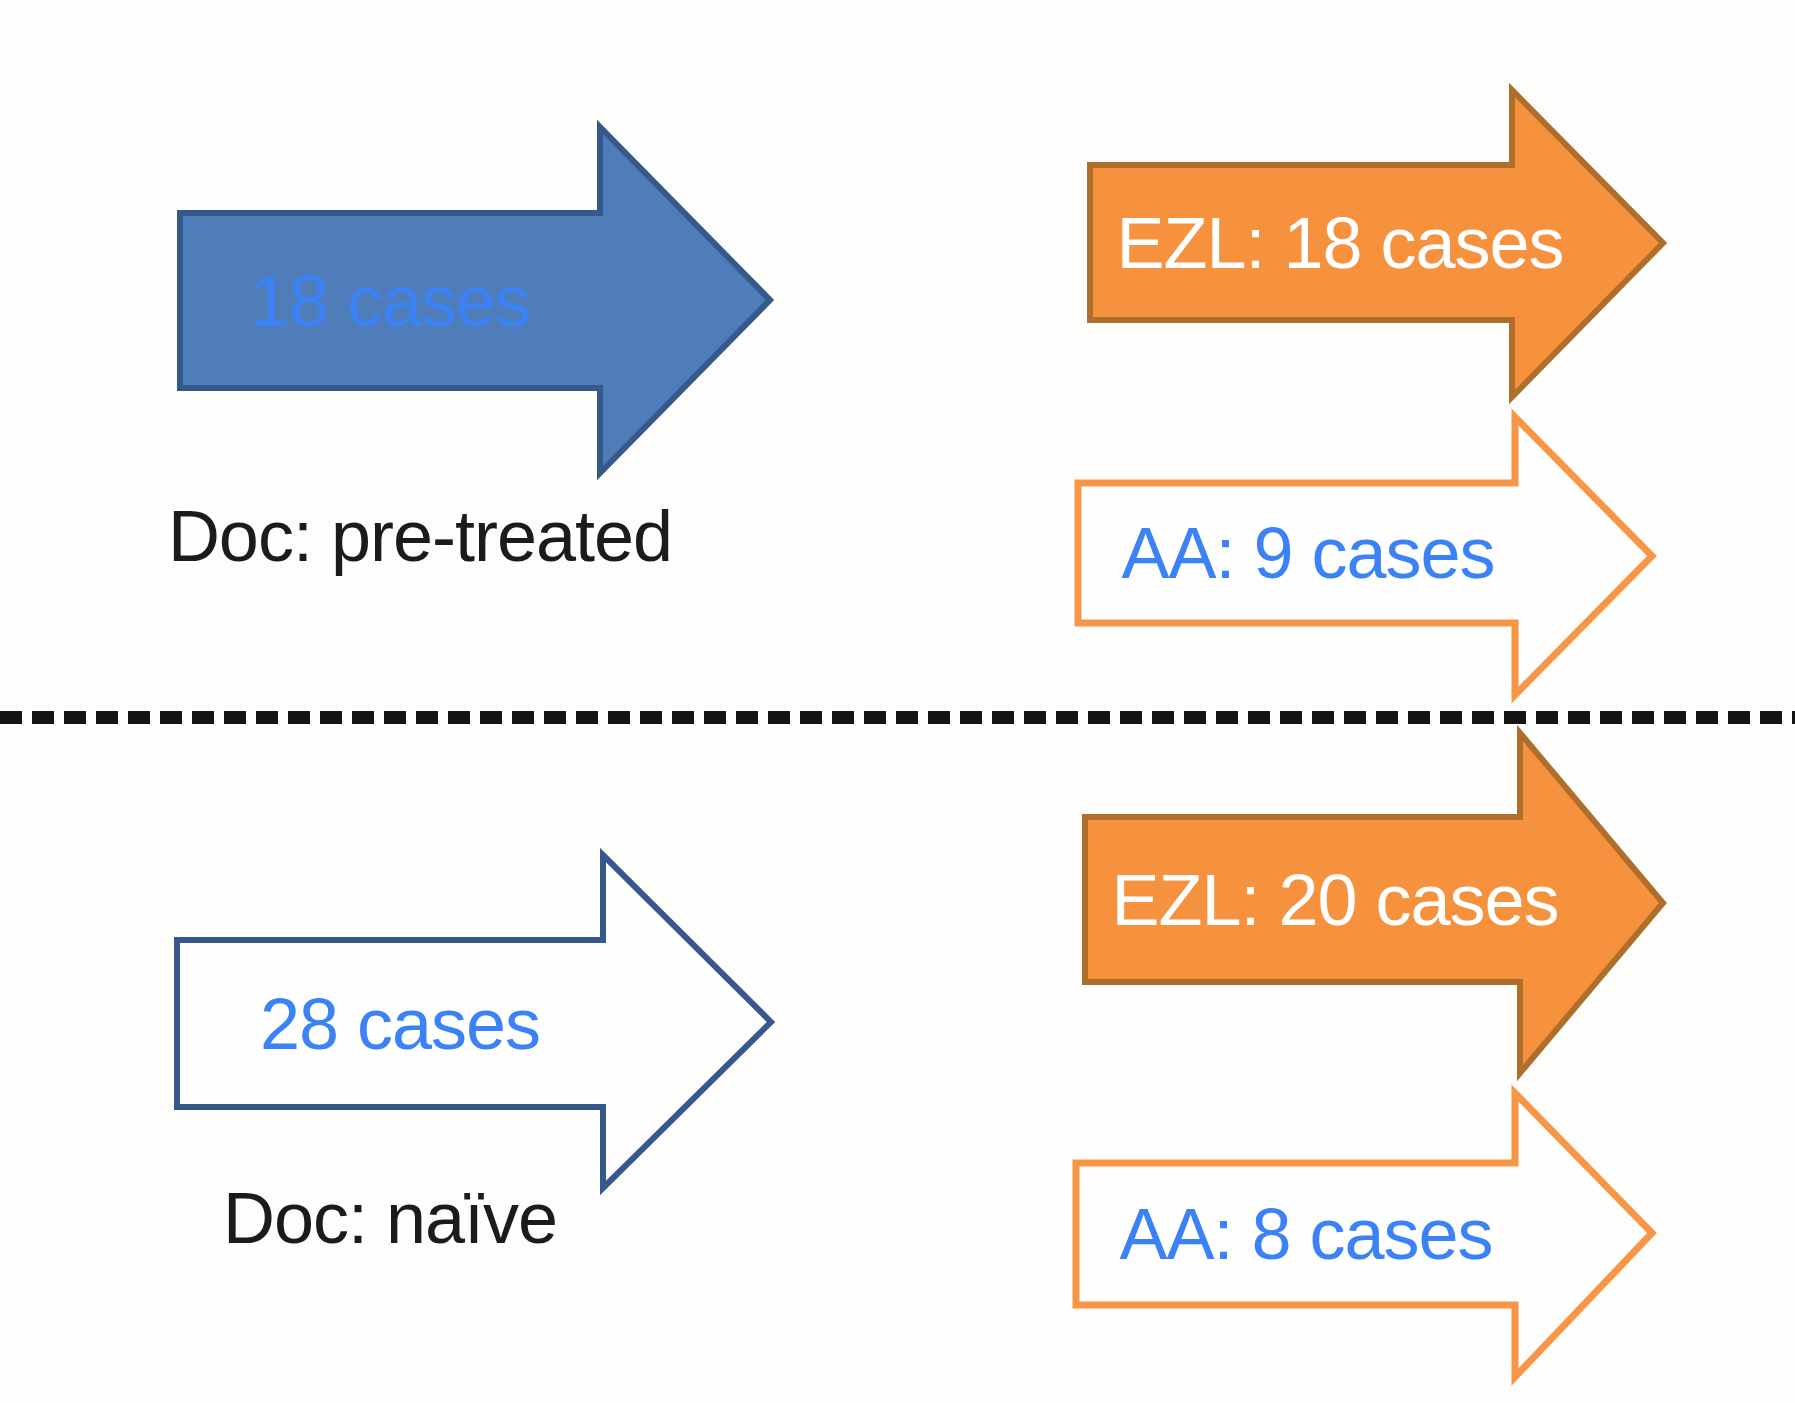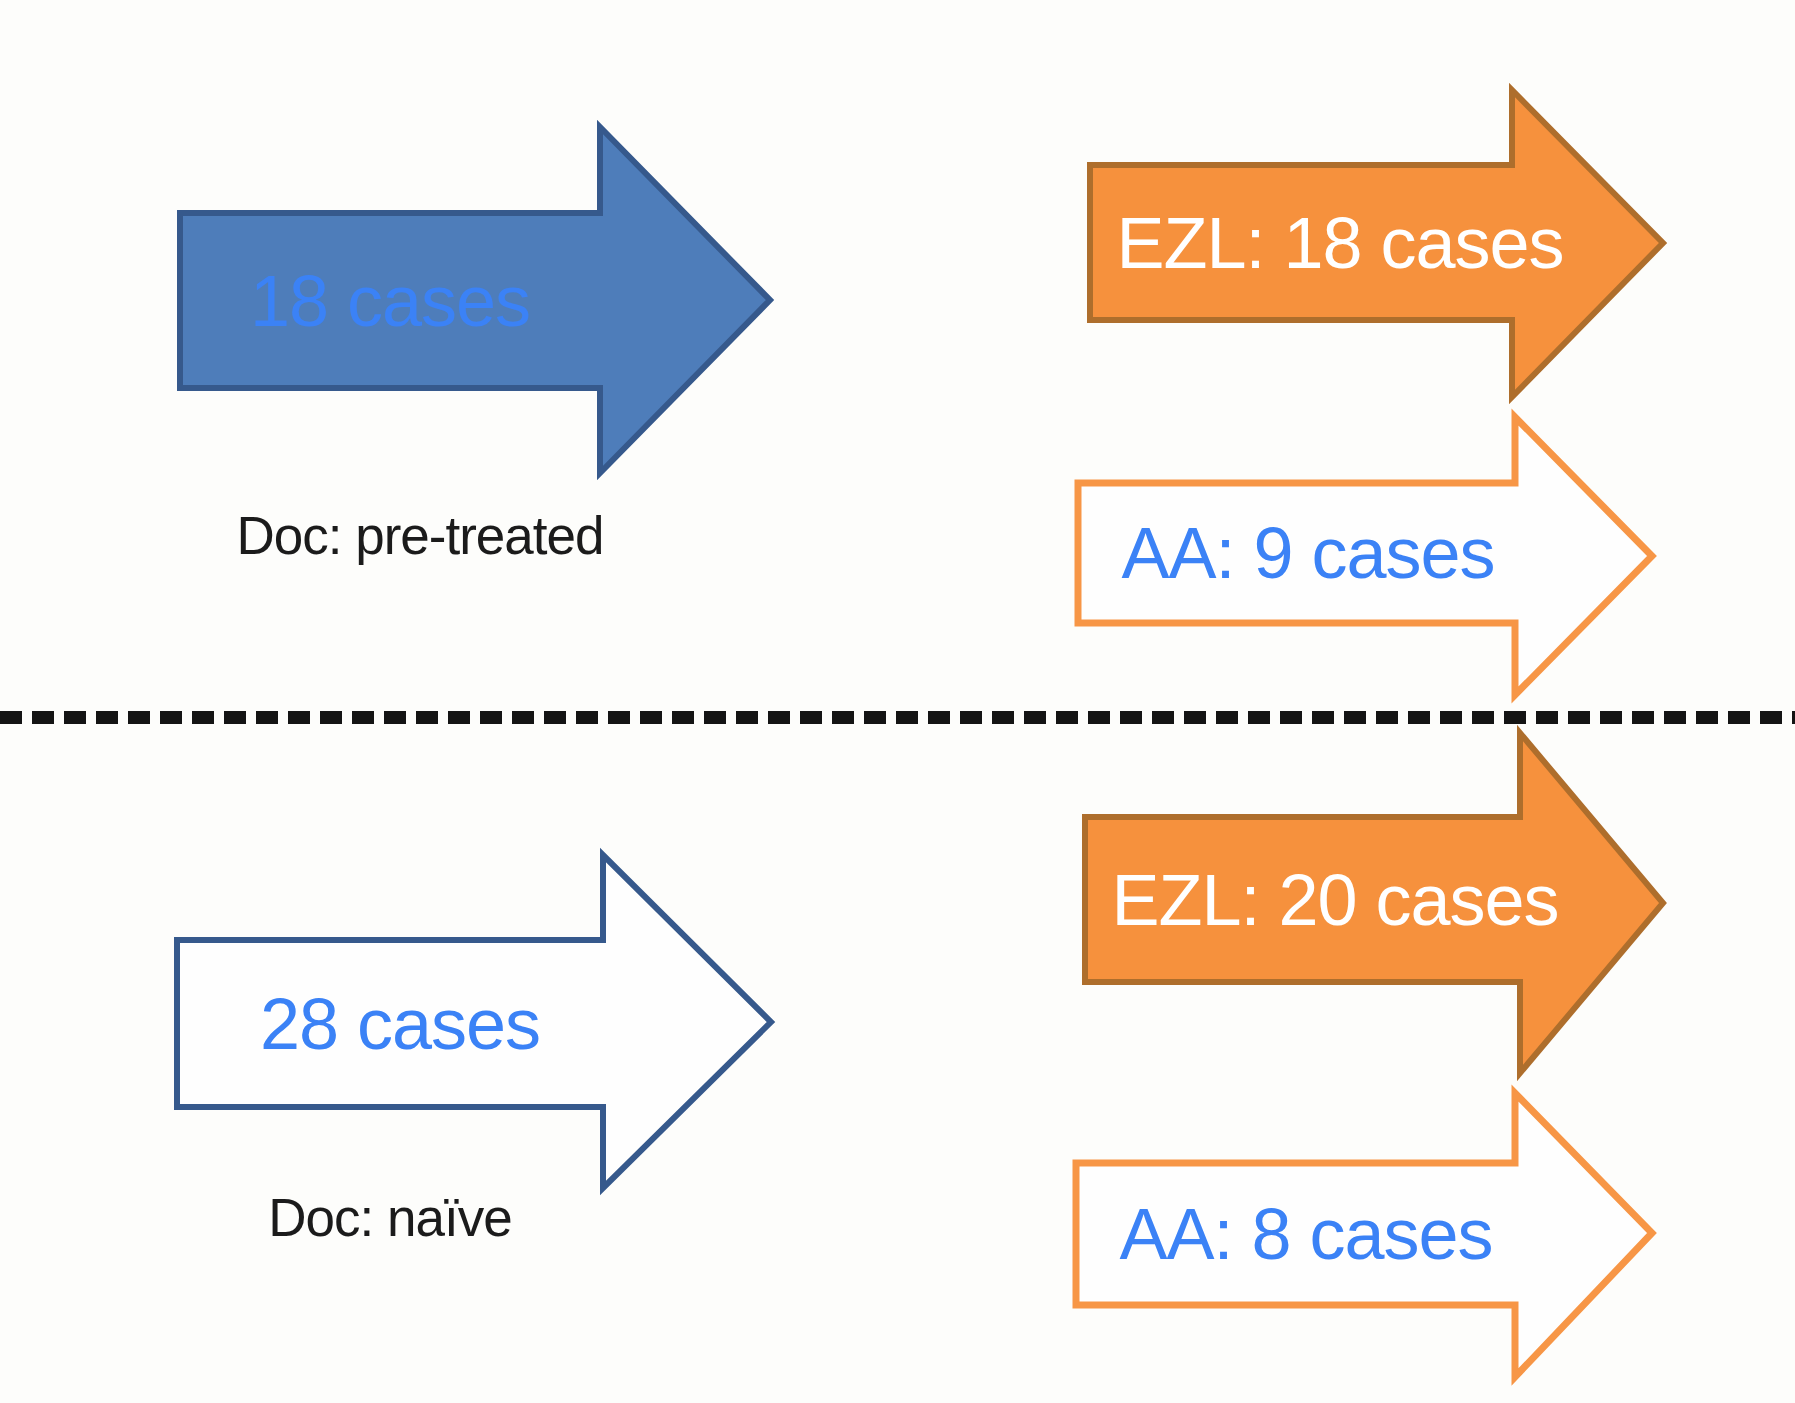--- a/index.html
+++ b/index.html
@@ -32,21 +32,21 @@
     left:0; top:0; width:1490px; height:118px;
     font-size:92px;
     letter-spacing:-2px;
     color:#1b1b1b;
   }
   .arrow-label{
     font-size:72px;
     letter-spacing:-1px;
   }
   .caption{
-    font-size:53px;
+    font-size:72px;
     letter-spacing:-1px;
     color:#1b1b1b;
   }
   .label-dark{color:#3b82f6;}
   .label-light{color:#ffffff;}
 
   
   .lbl-blue1   {left:180px;  top:213px;  width:420px; height:175px;}
   .lbl-ezl18   {left:1090px; top:165px;  width:500px; height:155px;}
   .lbl-aa0     {left:1078px; top:483px;  width:460px; height:140px;}

